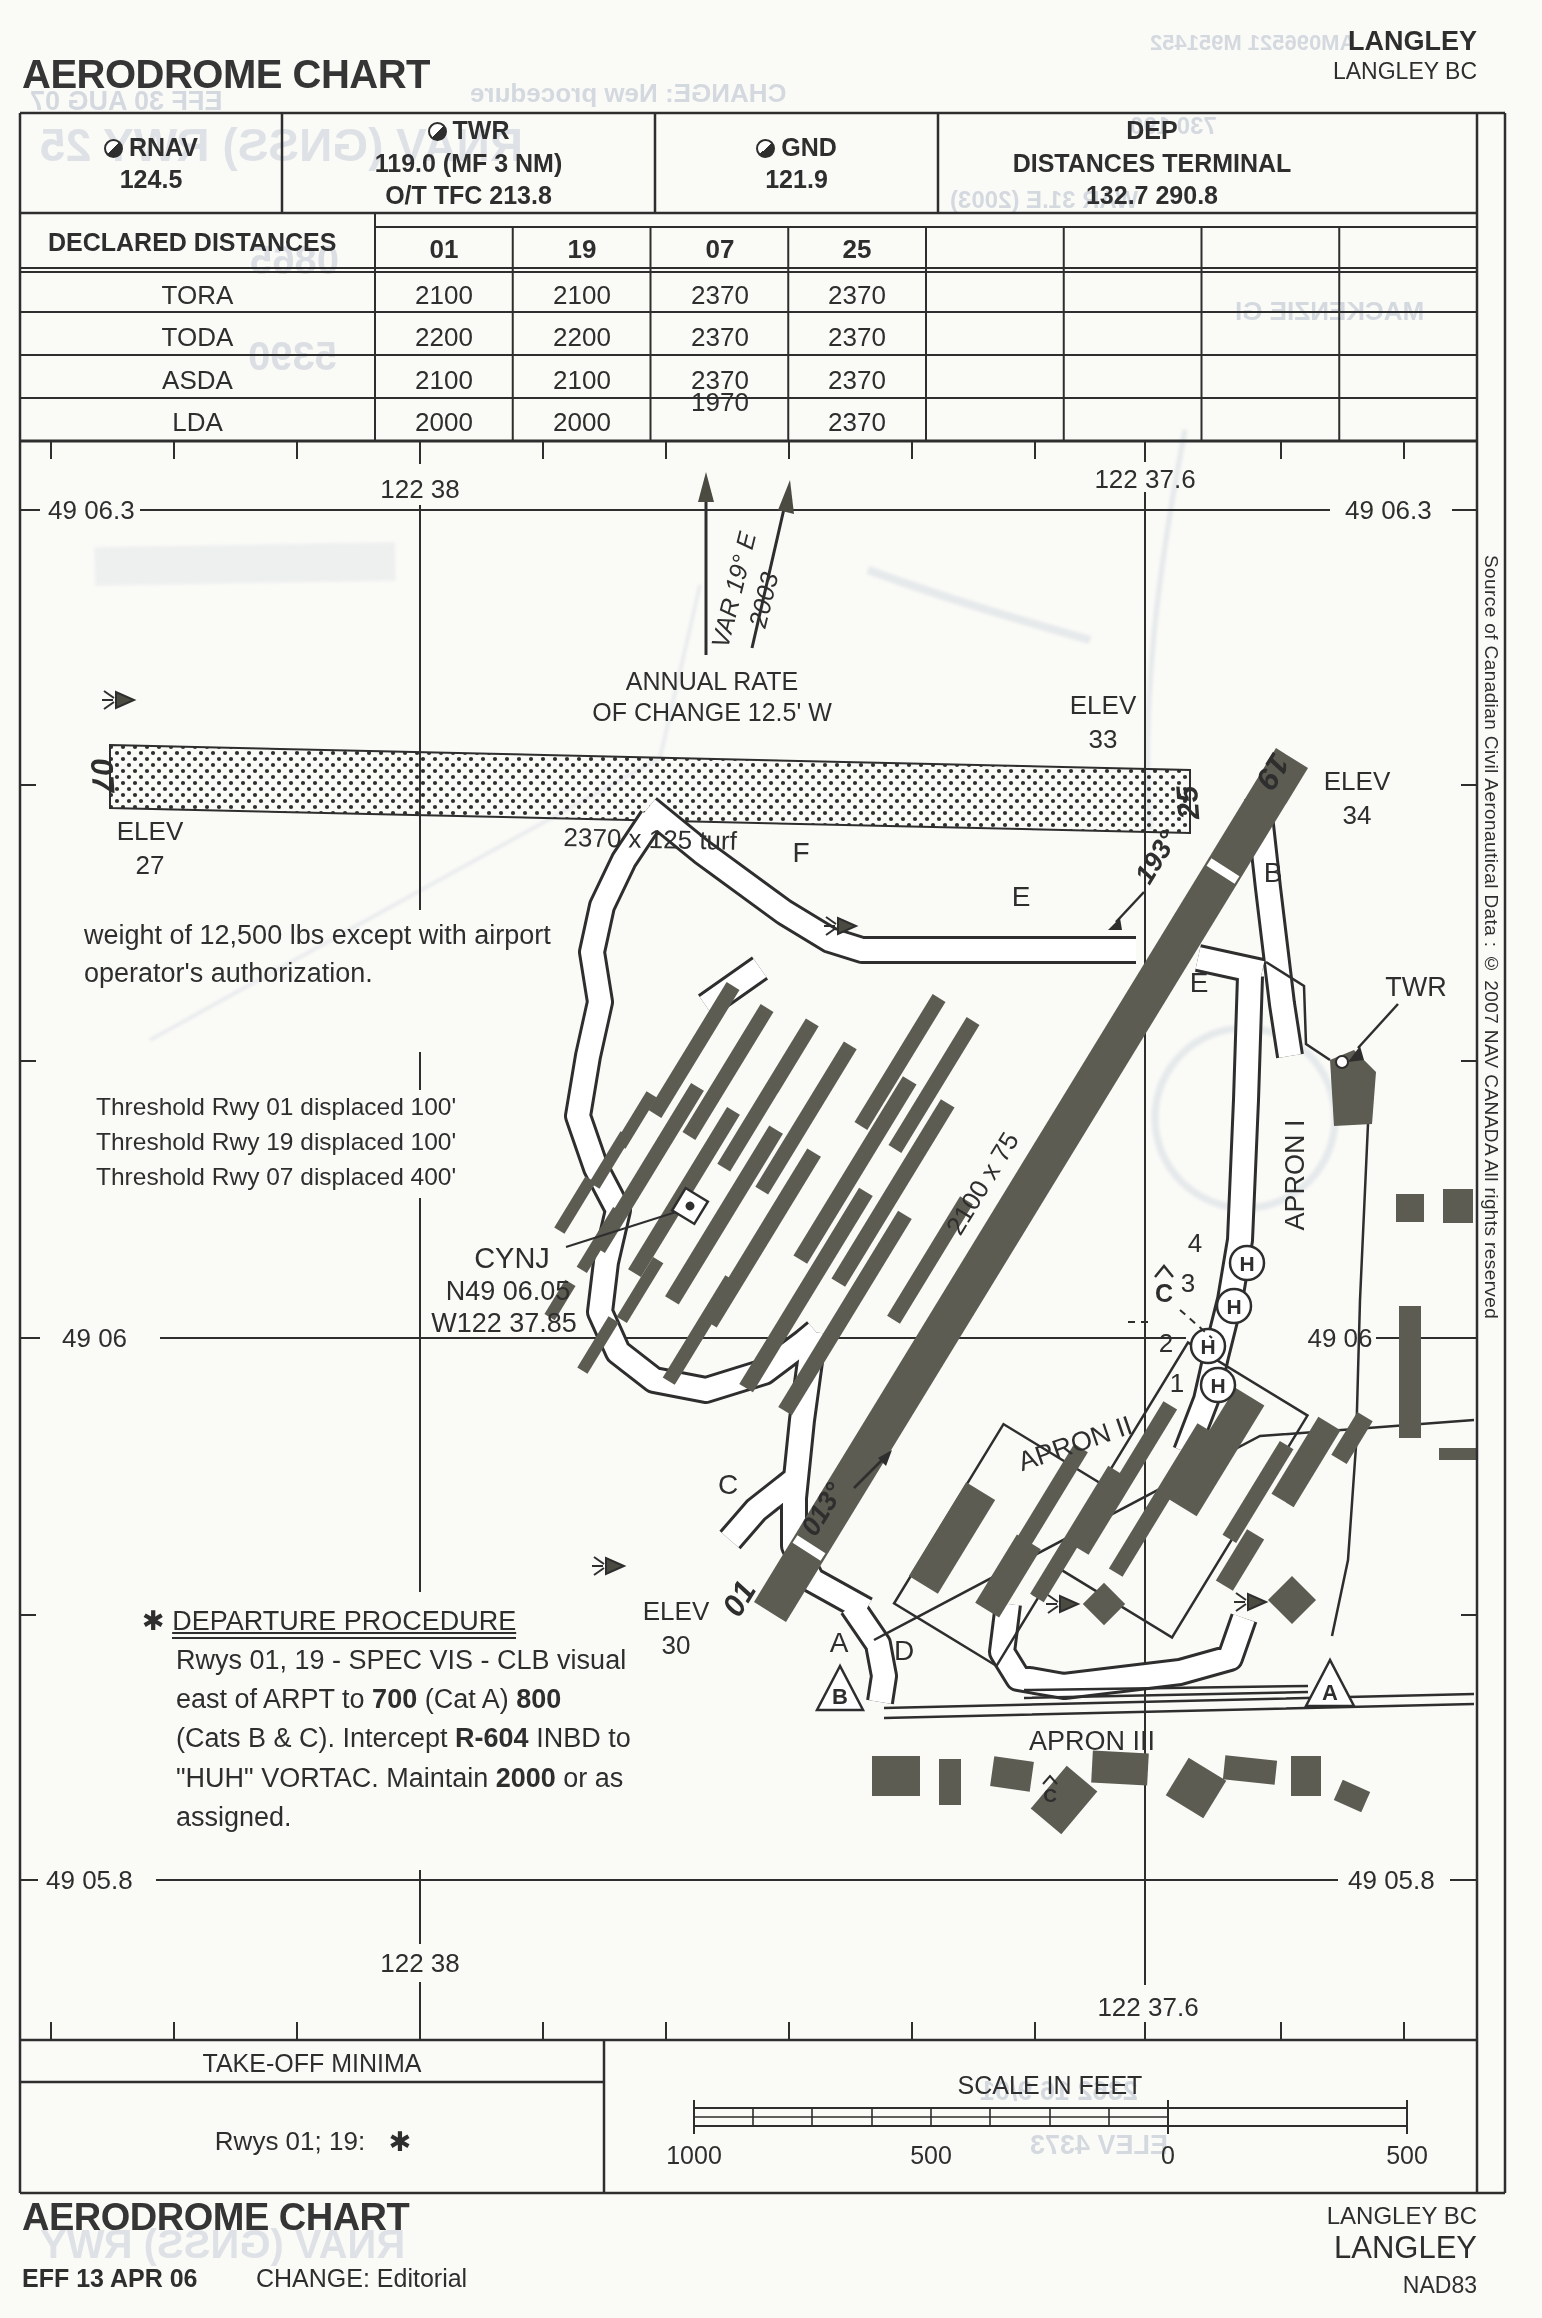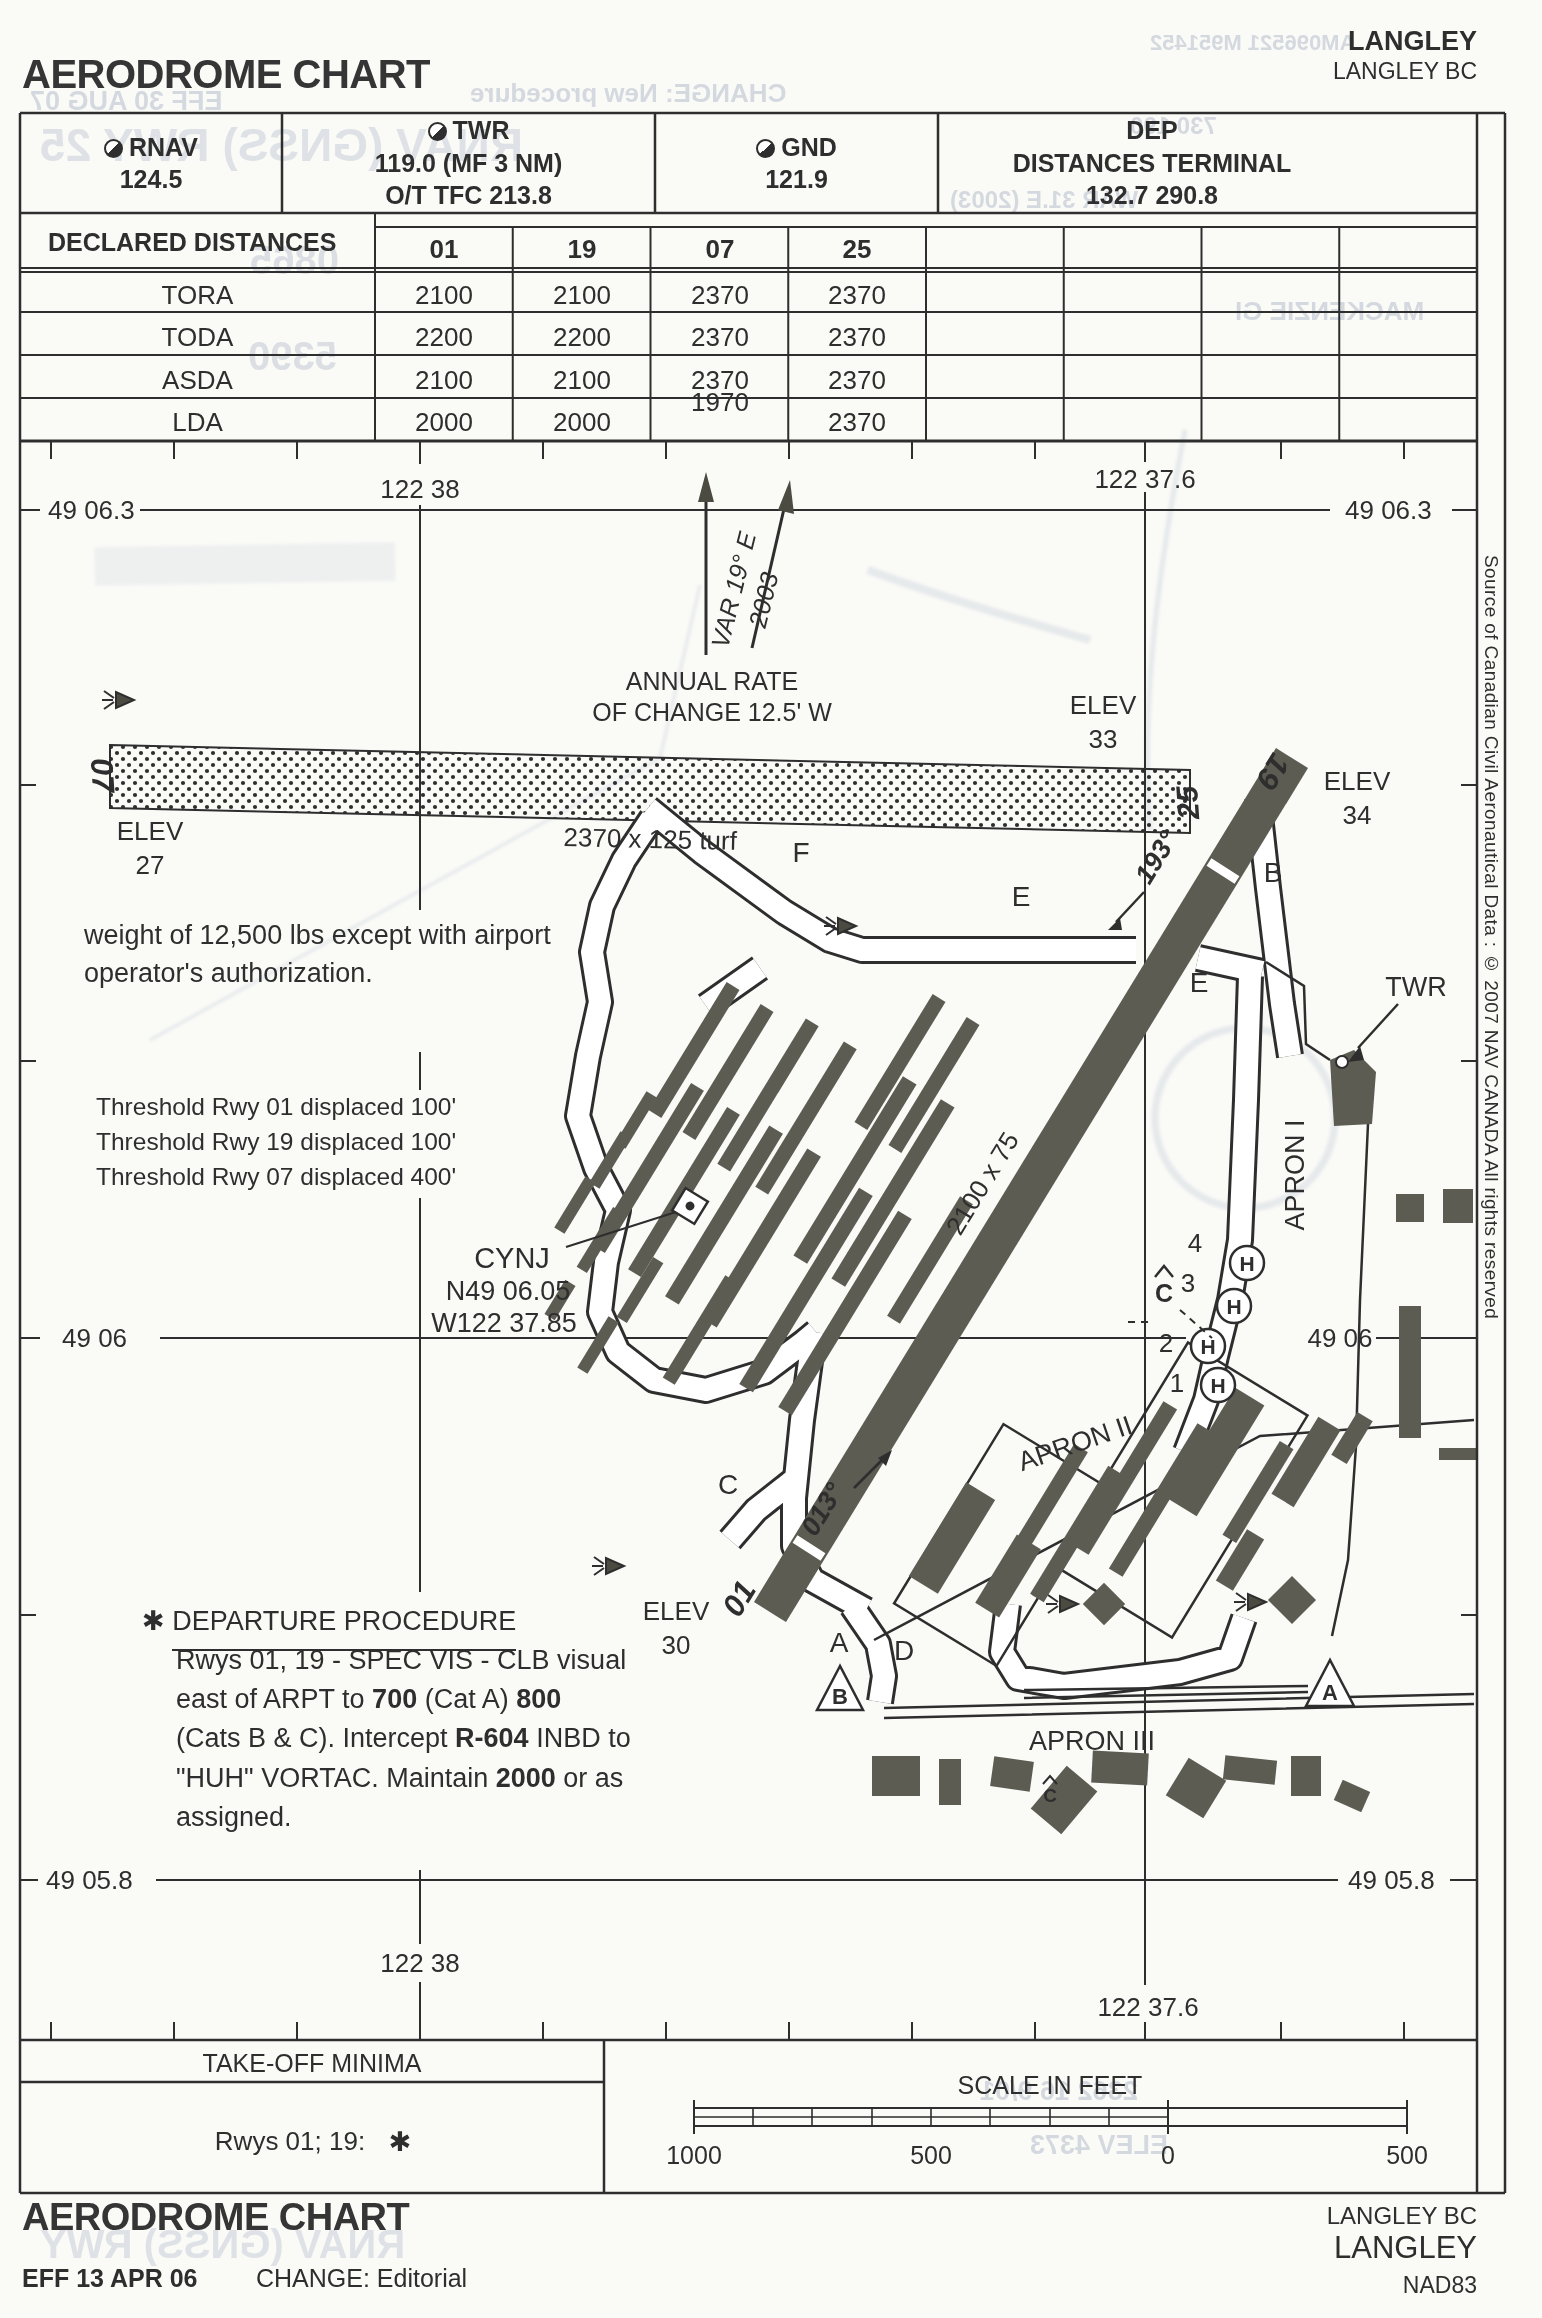--- a/index.html
+++ b/index.html
@@ -12,21 +12,21 @@
   .cell{position:absolute;display:flex;flex-direction:column;justify-content:center;
         align-items:center;font-weight:bold;font-size:25px;line-height:1.3;text-align:center;}
   .clock{display:inline-block;width:15px;height:15px;border:2.5px solid #2e2e2e;border-radius:50%;
          background:linear-gradient(315deg,#2e2e2e 50%,#fff 50%);margin-right:6px;vertical-align:-2px;}
   .tc{position:absolute;text-align:center;font-size:26px;}
   .tl{position:absolute;font-size:26px;white-space:nowrap;}
   .hdr{font-weight:bold;}
   .note{position:absolute;font-size:27px;line-height:1.42;white-space:nowrap;}
   .thr{position:absolute;font-size:24.5px;line-height:1.42;white-space:nowrap;}
   .dep{position:absolute;font-size:27px;line-height:1.45;white-space:nowrap;}
-  .dep .du{border-bottom:2px solid #2e2e2e;padding-bottom:13px;}
+  .dep .du{border-bottom:2px solid #2e2e2e;padding-bottom:1px;text-decoration:underline;}
   .rfoot{position:absolute;right:65px;text-align:right;white-space:nowrap;}
   .vtext{position:absolute;writing-mode:vertical-rl;font-size:19px;letter-spacing:.4px;white-space:nowrap;}
   svg{position:absolute;left:0;top:0;}
   svg text{font-family:"Liberation Sans","DejaVu Sans",sans-serif;fill:#2e2e2e;}
 </style>
 </head>
 <body>
 
 <div class="ghost" style="left:30px;top:86px;font-size:27px">EFF 30 AUG 07</div>
 <div class="ghost" style="left:470px;top:78px;font-size:26px">CHANGE: New procedure</div>

